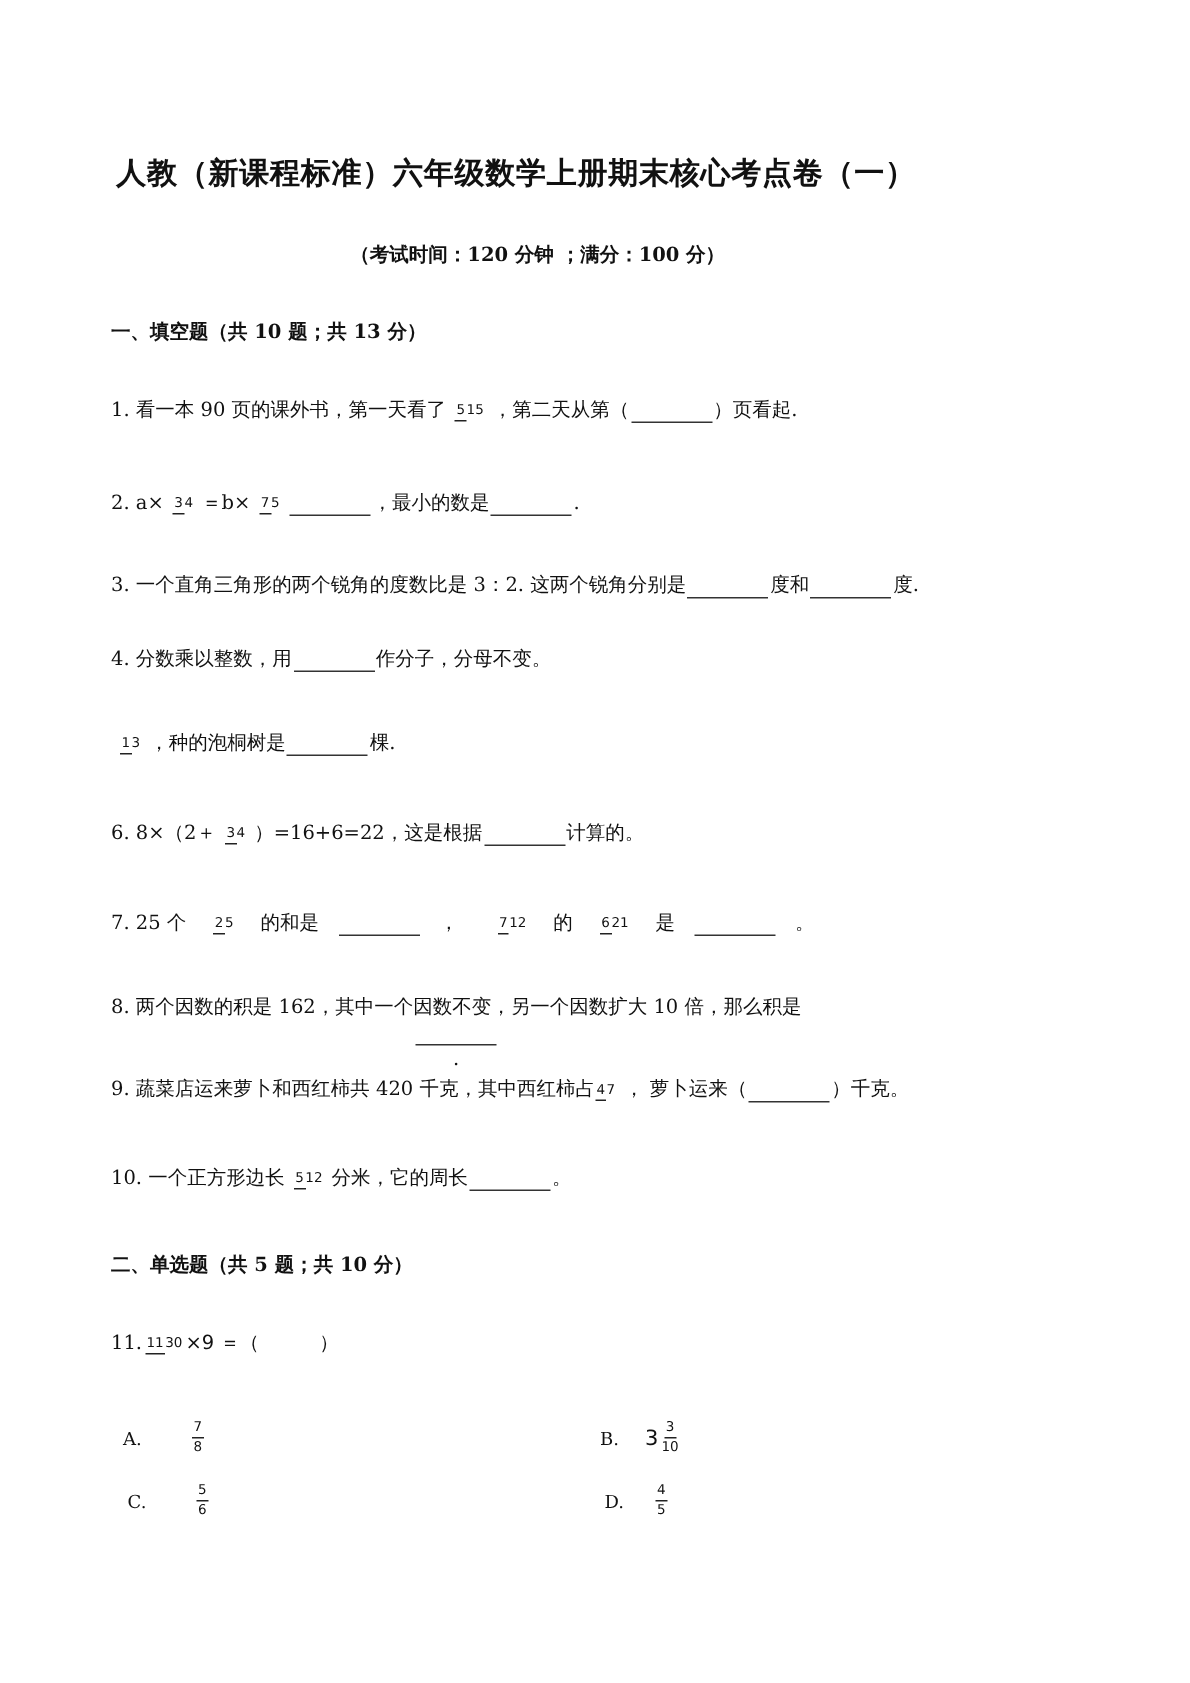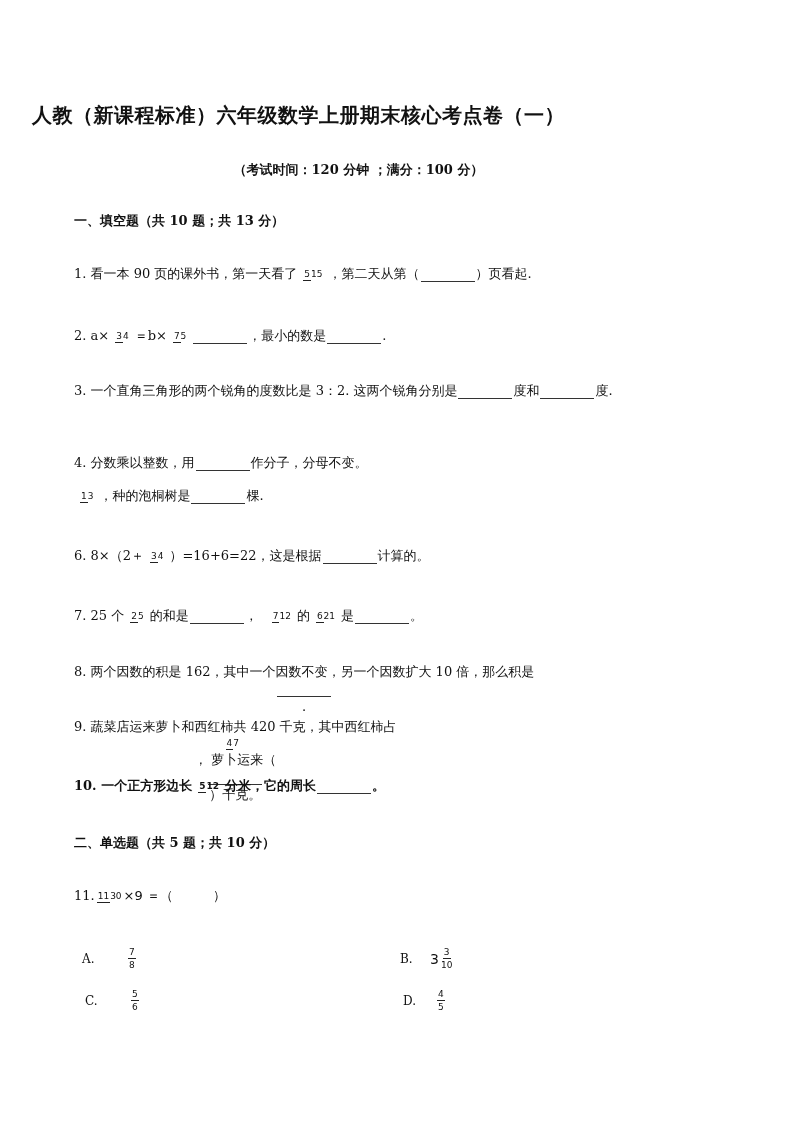--- a/index.html
+++ b/index.html
@@ -1,20 +1,20 @@
 <!DOCTYPE html>
 <html><head>
 <meta charset="utf-8">
 <style>
   html, body { margin: 0; padding: 0; background: #ffffff; }
   body { width: 793px; height: 1122px; position: relative; overflow: hidden;
          font-family: "DejaVu Serif", "Liberation Serif", serif; color: #111; }
   .abs { position: absolute; white-space: nowrap; }
-  .title { left: 0; width: 688px; top: 102px;
-           font-size: 20px; font-weight: bold; letter-spacing: 0.5px; padding-left: 32px; }
+  .title { left: 0; width: 688px; text-align: center; top: 102px;
+           font-size: 20px; font-weight: bold; letter-spacing: 0.5px; }
   .subtitle { left: 0; width: 717px; text-align: center; top: 161px;
               font-size: 13px; font-weight: bold; }
   .section { left: 74px; font-size: 13px; font-weight: bold; }
   .q { left: 74px; font-size: 13px; line-height: 20px; display: flex; align-items: center; }
   .q span { display: inline-block; }
   .frac { display: inline-flex; flex-direction: column; align-items: center;
           font-family: "DejaVu Sans", sans-serif; font-size: 9px; line-height: 10px;
           margin: 0 6px; vertical-align: middle; }
   .frac .num { padding: 0 1px 1px 1px; border-bottom: 1px solid #222; }
   .frac .den { padding-top: 1px; }
@@ -51,70 +51,70 @@
 </div>
 
 <div class="abs q" style="top:381px;">
   <span>3. 一个直角三角形的两个锐角的度数比是 3：2. 这两个锐角分别是</span>
   <span class="blank"></span>
   <span>度和</span>
   <span class="blank"></span>
   <span>度.</span>
 </div>
 
-<div class="abs q" style="top:453px;">
+<div class="abs q" style="top:430px;">
   <span>4. 分数乘以整数，用</span>
   <span class="blank"></span>
   <span>作分子，分母不变。</span>
 </div>
 
 <div class="abs q" style="top:486px;">
   <span class="frac"><span class="num">1</span><span class="den">3</span></span>
   <span>，种的泡桐树是</span>
   <span class="blank"></span>
   <span>棵.</span>
 </div>
 
 <div class="abs q" style="top:546px;">
   <span>6. 8×（2＋</span>
   <span class="frac"><span class="num">3</span><span class="den">4</span></span>
   <span>）=16+6=22，这是根据</span>
   <span class="blank"></span>
   <span>计算的。</span>
 </div>
 
-<div class="abs q" style="top:606px;">
+<div class="abs q" style="top:606px;gap:12px;">
   <span>7. 25 个</span>
   <span class="frac"><span class="num">2</span><span class="den">5</span></span>
   <span>的和是</span>
   <span class="blank"></span>
   <span>，</span>
   <span class="frac" style="margin-left:14px;"><span class="num">7</span><span class="den">12</span></span>
   <span>的</span>
   <span class="frac"><span class="num">6</span><span class="den">21</span></span>
   <span>是</span>
   <span class="blank"></span>
   <span>。</span>
 </div>
 
 <div class="abs q" style="top:662px;flex-direction:column;">
   <span>8. 两个因数的积是 162，其中一个因数不变，另一个因数扩大 10 倍，那么积是</span>
   <span class="blank"></span>
   <span>.</span>
 </div>
 
-<div class="abs q" style="top:717px;flex-direction:column;">
+<div class="abs q" style="top:717px;">
   <span>9. 蔬菜店运来萝卜和西红柿共 420 千克，其中西红柿占</span>
   <span class="frac" style="margin-left:0;"><span class="num">4</span><span class="den">7</span></span>
   <span>，  萝卜运来（</span>
   <span class="blank"></span>
   <span>  ）千克。</span>
 </div>
 
-<div class="abs q" style="top:776px;font-weight:bold;">
+<div class="abs q" style="top:776px;">
   <span>10. 一个正方形边长</span>
   <span class="frac"><span class="num">5</span><span class="den">12</span></span>
   <span>分米，它的周长</span>
   <span class="blank"></span>
   <span>。</span>
 </div>
 
 <div class="abs section" style="top:834px;text-align:right;">二、单选题（共 5 题；共 10 分）</div>
 
 <div class="abs q" style="top:886px;">

